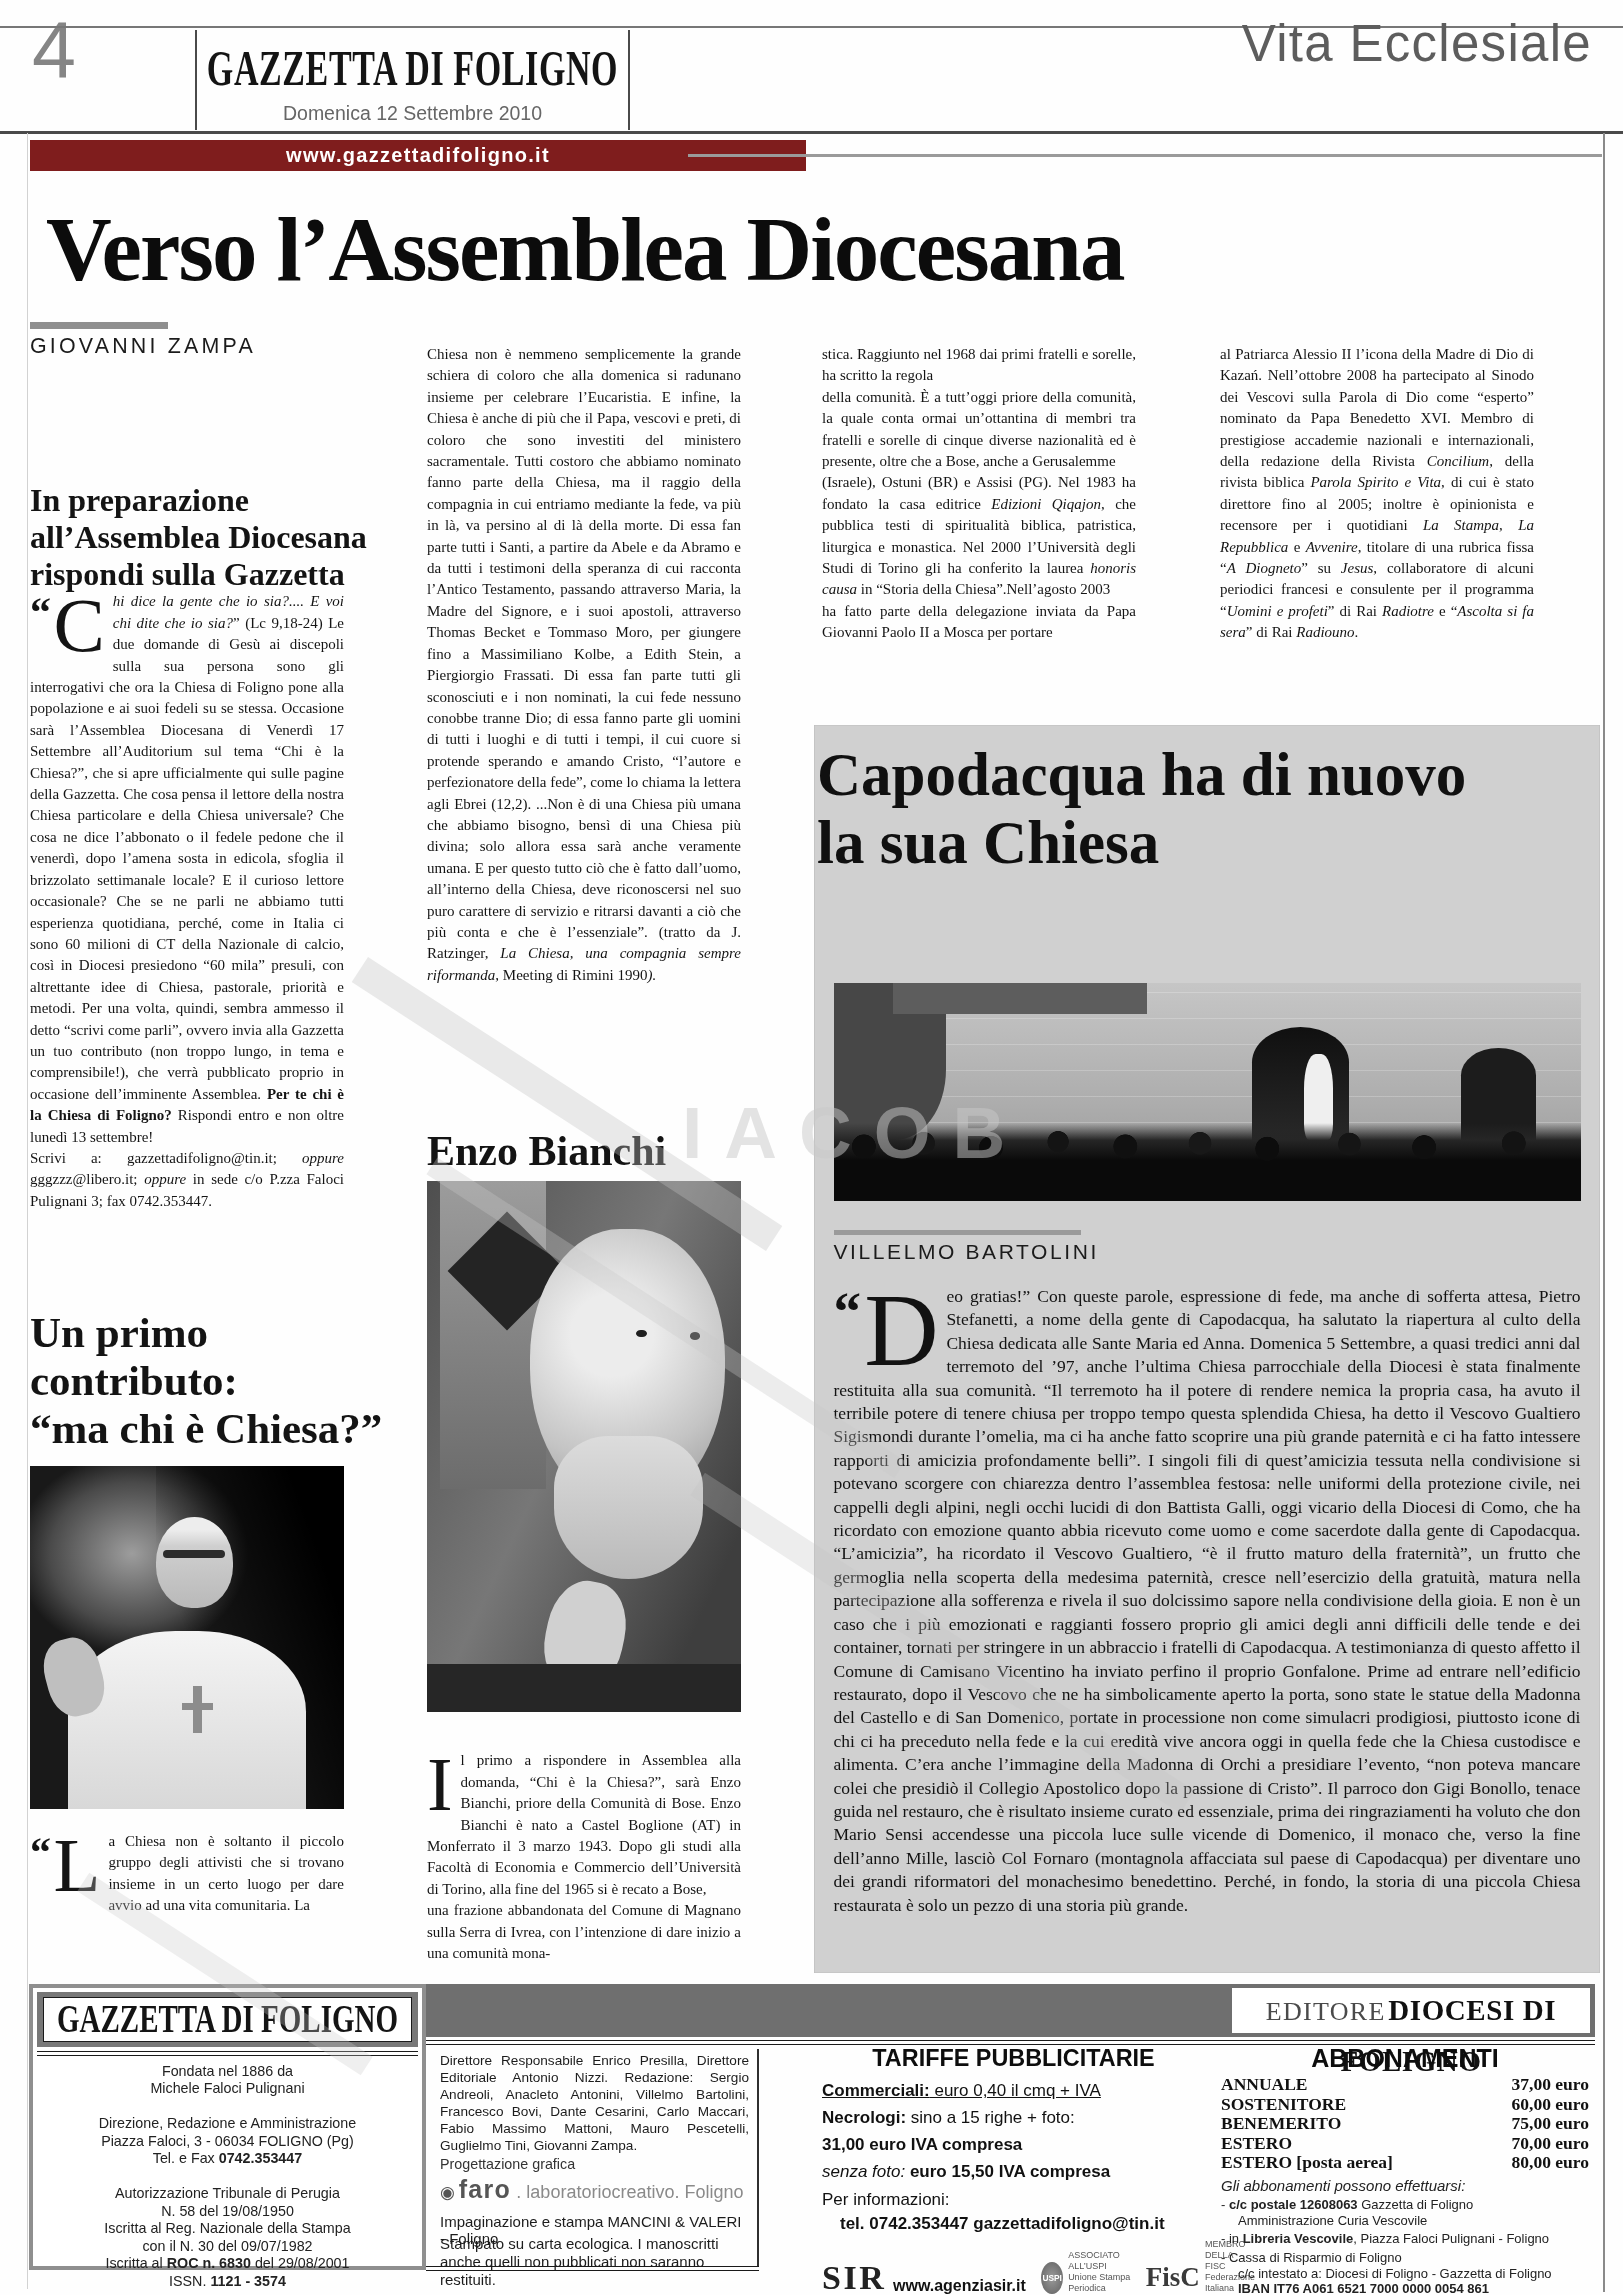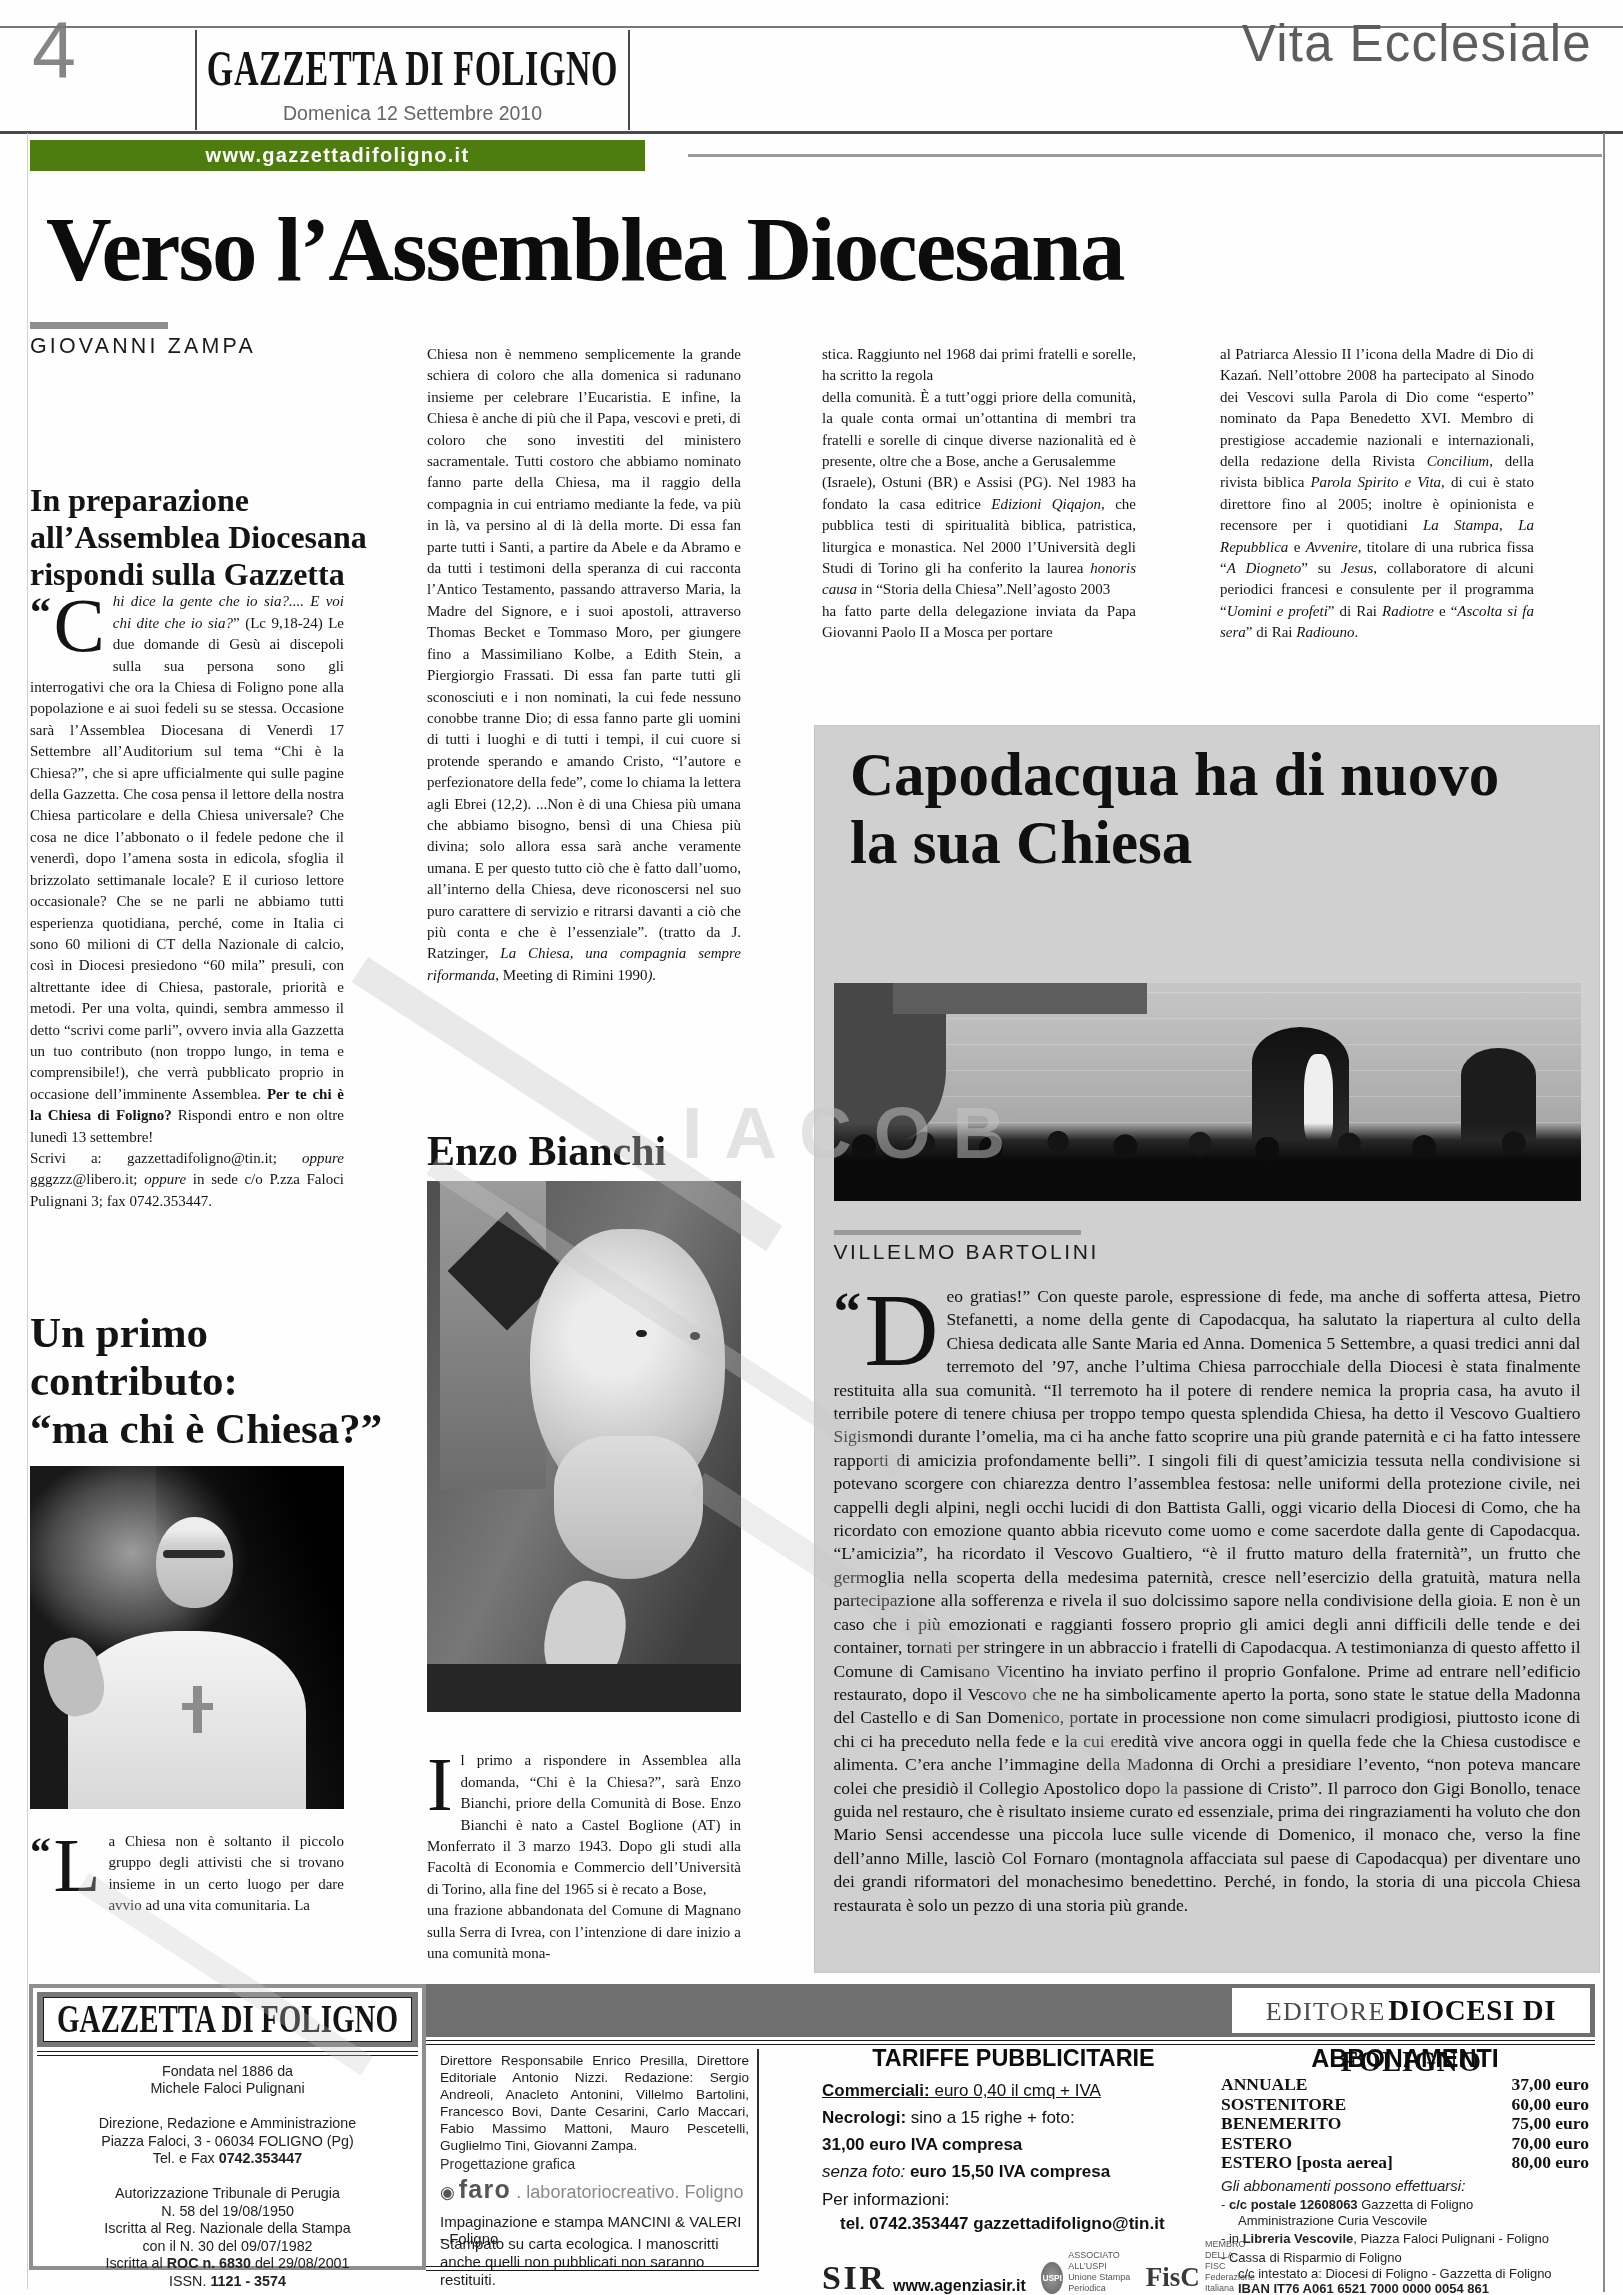--- a/index.html
+++ b/index.html
@@ -37,21 +37,21 @@
   <div class="c" style="left:0;top:26px;width:1623px;height:1.9px;background:#777;"></div>
 
   <div class="c" style="left:195px;top:30px;width:431px;height:100px;border-left:2.6px solid #4a4a4a;border-right:2.6px solid #4a4a4a;text-align:center;">
     <div style="margin-top:10.4px;font-weight:bold;font-size:34px;letter-spacing:0.6px;display:inline-block;transform:scaleY(1.5);transform-origin:top center;">GAZZETTA DI FOLIGNO</div>
     <div class="c sans" style="left:0;bottom:5.2px;width:100%;font-size:19.5px;color:#666;">Domenica 12 Settembre 2010</div>
   </div>
 
   <div class="c sans" style="left:779px;top:14.3px;width:813px;text-align:right;font-size:51px;color:#5d5d5d;letter-spacing:1.3px;">Vita Ecclesiale</div>
 
   <div class="c" style="left:0;top:131px;width:1623px;height:2.6px;background:#4a4a4a;"></div>
-  <div class="c sans" style="left:30px;top:140px;width:615px;height:31px;background:#4d7c0f;color:#fff;font-weight:bold;font-size:20px;line-height:31px;letter-spacing:1.3px;text-align:center;">www.gazzettadifoligno.it</div>
+  <div class="c sans" style="left:30px;top:140px;width:776px;height:31px;background:#7f1d1d;color:#fff;font-weight:bold;font-size:20px;line-height:31px;letter-spacing:1.3px;text-align:center;">www.gazzettadifoligno.it</div>
   <div class="c" style="left:688px;top:154px;width:914px;height:2.6px;background:#9a9a9a;"></div>
   <div class="c" style="left:1603px;top:133px;width:1.9px;height:2159px;background:#8a8a8a;"></div>
   <div class="c" style="left:27px;top:133px;width:1.3px;height:2156px;background:#d2d2d2;"></div>
 
   <h1 class="c" style="left:30px;top:181px;width:1429px;margin:16px;font-size:91px;letter-spacing:-1.9px;color:#0c0c0c;font-weight:bold;">Verso l’Assemblea Diocesana</h1>
 
   <div class="c" style="left:30px;top:322px;">
     <div class="kick-bar" style="width:138px;"></div>
     <div class="kick-name">GIOVANNI ZAMPA</div>
   </div>
@@ -106,21 +106,21 @@
 una frazione abbandonata del Comune di Magnano sulla Serra di Ivrea, con l’intenzione di dare inizio a una comunità mona-</span></span>
   </p>
 
   <p class="c col-body pre" style="left:822px;top:344px;margin:0;"><span>stica. Raggiunto nel 1968 dai primi fratelli e sorelle, ha scritto la regola
 della comunità. È a tutt’oggi priore della comunità, la quale conta ormai un’ottantina di membri tra fratelli e sorelle di cinque diverse nazionalità ed è presente, oltre che a Bose, anche a Gerusalemme
 (Israele), Ostuni (BR) e Assisi (PG). Nel 1983 ha fondato la casa editrice </span><span style="font-style: italic;">Edizioni Qiqajon</span><span>, che pubblica testi di spiritualità biblica, patristica, liturgica e monastica. Nel 2000 l’Università degli Studi di Torino gli ha conferito la laurea </span><span style="font-style: italic;">honoris causa</span><span> in “Storia della Chiesa”.Nell’agosto 2003
 ha fatto parte della delegazione inviata da Papa Giovanni Paolo II a Mosca per portare</span></p>
   <p class="c col-body" style="left:1220px;top:344px;margin:0;"><span>al Patriarca Alessio II l’icona della Madre di Dio di Kazań. Nell’ottobre 2008 ha partecipato al Sinodo dei Vescovi sulla Parola di Dio come “esperto” nominato da Papa Benedetto XVI. Membro di prestigiose accademie nazionali e internazionali, della redazione della Rivista </span><span style="font-style: italic;">Concilium</span><span>, della rivista biblica </span><span style="font-style: italic;">Parola Spirito e Vita</span><span>, di cui è stato direttore fino al 2005; inoltre è opinionista e recensore per i quotidiani </span><span style="font-style: italic;">La Stampa</span><span>, </span><span style="font-style: italic;">La Repubblica</span><span> e </span><span style="font-style: italic;">Avvenire</span><span>, titolare di una rubrica fissa “</span><span style="font-style: italic;">A Diogneto</span><span>” su </span><span style="font-style: italic;">Jesus</span><span>, collaboratore di alcuni periodici francesi e consulente per il programma “</span><span style="font-style: italic;">Uomini e profeti</span><span>” di Rai </span><span style="font-style: italic;">Radiotre</span><span> e “</span><span style="font-style: italic;">Ascolta si fa sera</span><span>” di Rai </span><span style="font-style: italic;">Radiouno</span><span>.</span></p>
 
   <div class="c" style="left:814px;top:725px;width:786px;height:1248px;background:#d0d0d0;box-shadow:inset 0 0 0 0.6px #bdbdbd;">
-    <h2 class="ab pre" style="left:36px;top:15.6px;margin:0;font-size:61px;line-height:68px;font-weight:bold;color:#101010;">Capodacqua ha di nuovo
+    <h2 class="ab pre" style="left:3px;top:15.6px;margin:0;font-size:61px;line-height:68px;font-weight:bold;color:#101010;">Capodacqua ha di nuovo
 la sua Chiesa</h2>
 
     <div class="photo" style="left:19.5px;top:258px;width:747px;height:218px;background:linear-gradient(#c6c6c6,#adadad 55%,#939393);">
       <div class="ab" style="left:0;top:0;width:100%;height:100%;background:repeating-linear-gradient(0deg,rgba(255,255,255,.22) 0 1.3px,rgba(0,0,0,0) 1.3px 26px);"></div>
       <div class="ab" style="left:0;top:0;width:15%;height:72%;background:#474747;border-radius:0 0 45% 0;"></div>
       <div class="ab" style="left:8%;top:0;width:34%;height:14%;background:#5d5d5d;"></div>
       <div class="ab" style="left:56%;bottom:22%;width:13%;height:58%;background:linear-gradient(#101010,#2b2b2b);border-radius:50% 50% 0 0 / 28% 28% 0 0;"></div>
       <div class="ab" style="left:84%;bottom:22%;width:10%;height:48%;background:#1c1c1c;border-radius:50% 50% 0 0 / 26% 26% 0 0;"></div>
       <div class="ab" style="left:63%;bottom:28%;width:29px;height:86px;background:#efefef;border-radius:40% 40% 18% 18%;"></div>
       <div class="ab" style="left:0;bottom:0;width:100%;height:36%;background:

